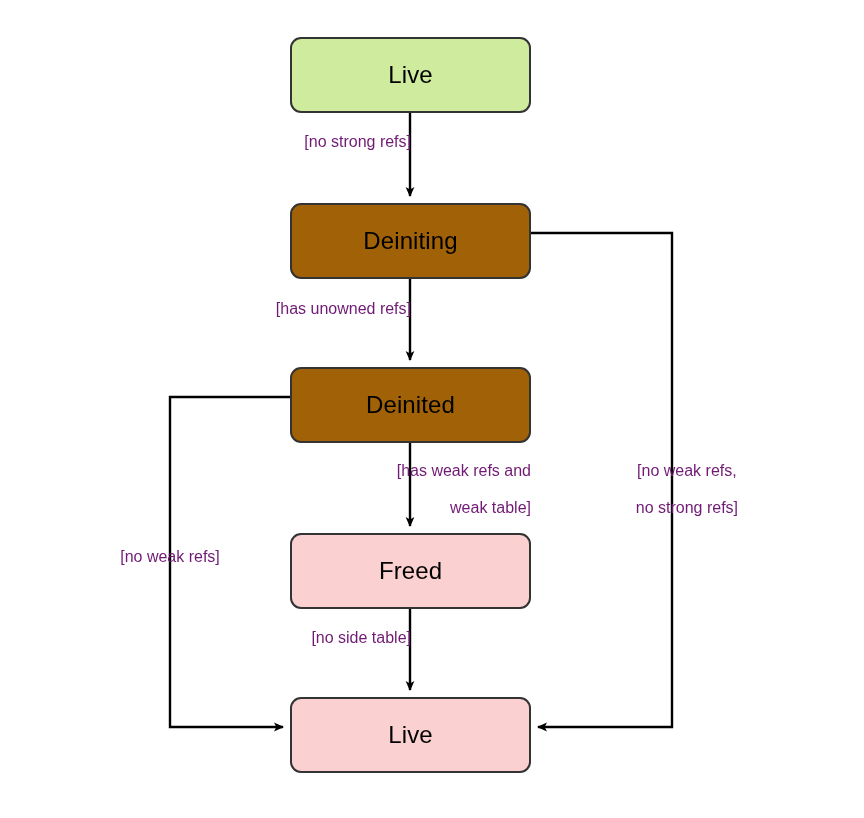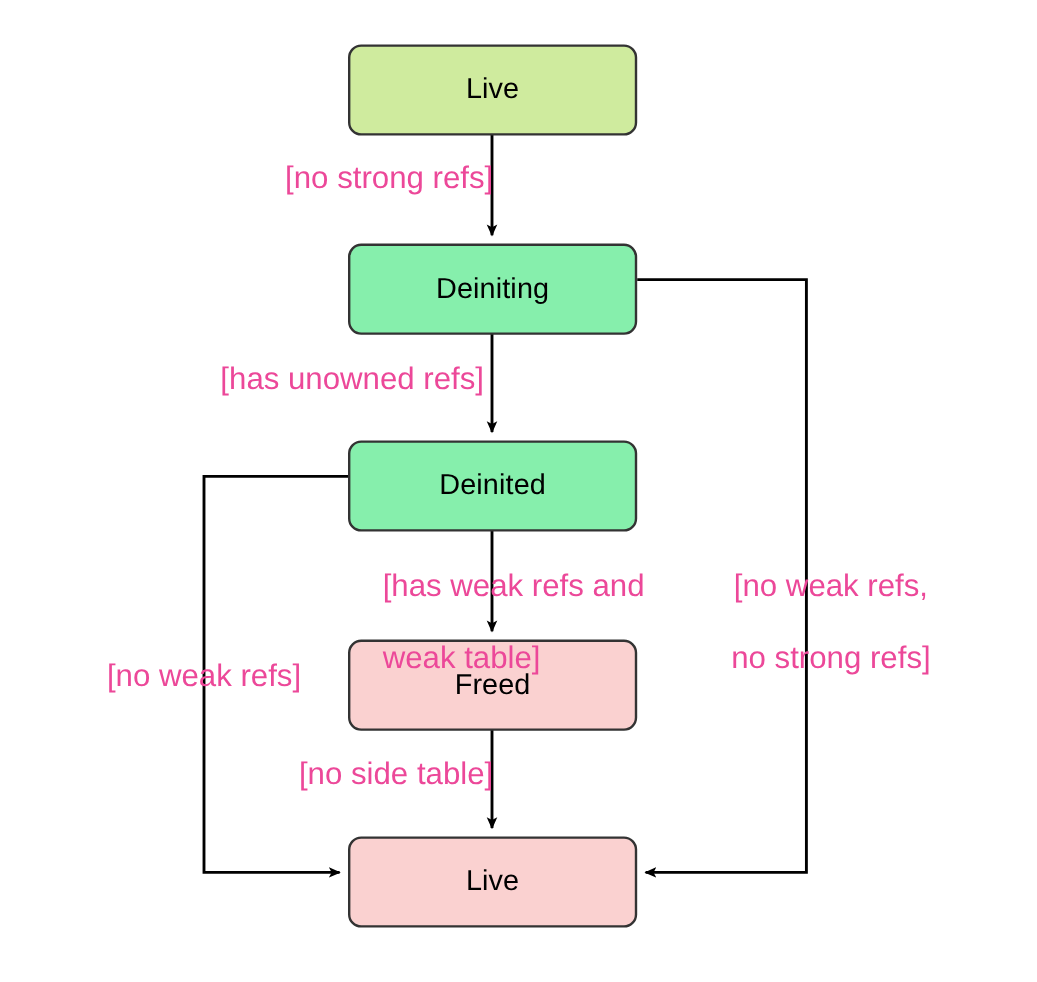--- a/index.html
+++ b/index.html
@@ -30,27 +30,27 @@
     border: 2px solid #333333;
     border-radius: 11px;
     display: flex;
     align-items: center;
     justify-content: center;
     font-size: 24px;
     color: #000000;
     letter-spacing: 0.1px;
   }
   .node-live     { background: #cfeb9e; }
-  .node-yellow   { background: #86efac; }
+  .node-yellow   { background: #a16207; }
   .node-pink     { background: #fad1d0; }
 
   .edge-label {
     position: absolute;
-    font-size: 26px;
-    color: #ec4899;
+    font-size: 16px;
+    color: #701a75;
     line-height: 1.16;
     white-space: pre;
     text-align: center;
   }
 </style>
 </head>
 <body>
 
 <div id="canvas">
 
@@ -89,23 +89,23 @@
   <div class="node node-yellow" style="left:290px; top:367px;">
     <span>Deinited</span>
   </div>
 
   <div class="node node-pink" style="left:290px; top:697px;">
     <span>Live</span>
   </div>
 
   <div class="edge-label" style="left:196px; top:133px; width:215px; text-align:right;">[no strong refs]</div>
 
-  <div class="edge-label" style="left:176px; top:300px; width:235px; text-align:center;">[has unowned refs]</div>
+  <div class="edge-label" style="left:176px; top:300px; width:235px; text-align:right;">[has unowned refs]</div>
 
-  <div class="edge-label" style="left:290px; top:443px; width:241px; text-align:left;">
+  <div class="edge-label" style="left:290px; top:443px; width:241px; text-align:right;">
     <span>[has weak refs and</span><br>
     <span>weak table]</span>
   </div>
 
   <div class="edge-label" style="left:70px; top:548px; width:200px; text-align:center;">[no weak refs]</div>
 
   <div class="edge-label" style="left:246px; top:629px; width:165px; text-align:right;">[no side table]</div>
 
   <div class="edge-label" style="left:572px; top:443px; width:212px; text-align:center;">
     <span>[no weak refs,</span><br>

